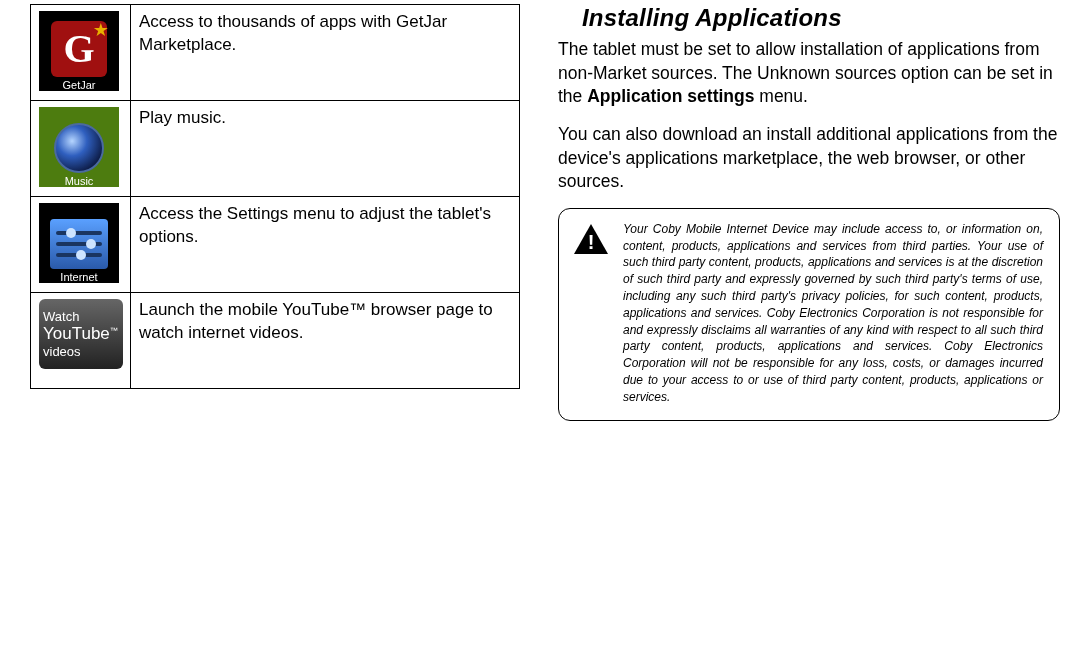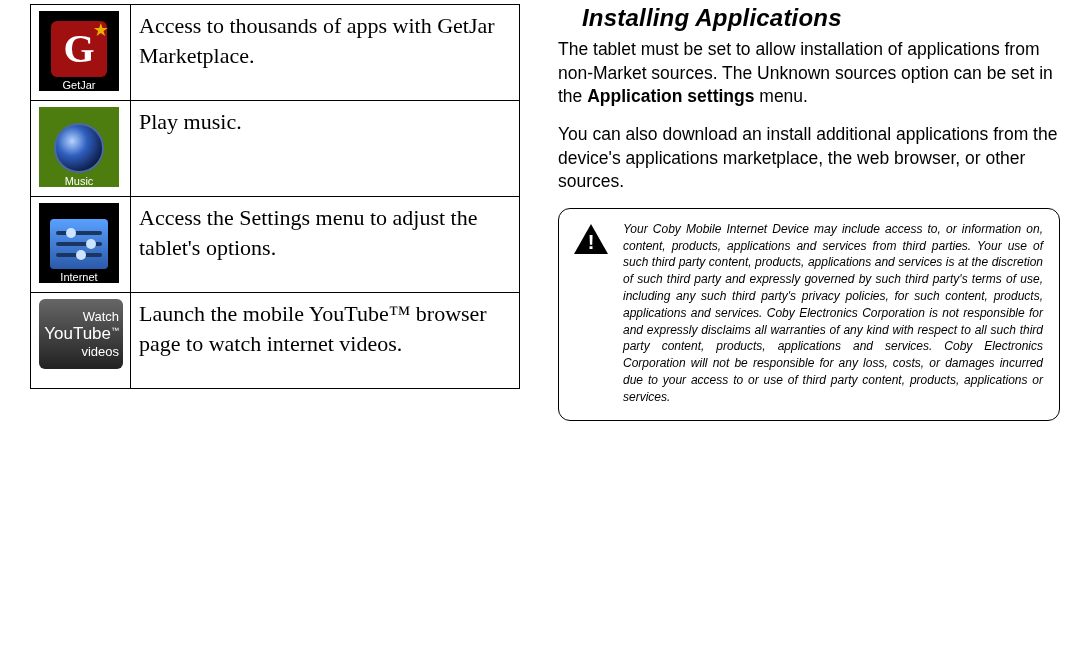--- a/index.html
+++ b/index.html
@@ -28,23 +28,22 @@
       border: 1px solid #000;
       vertical-align: top;
       padding: 6px 8px 6px 8px;
     }
     table.apps td.icon-cell {
       width: 100px;
       padding: 6px 6px 6px 8px;
       height: 96px;
     }
     table.apps td.desc-cell {
-      font-size: 22px;
+      font-size: 17px;
       line-height: 1.35;
-      font-family: Liberation Serif, serif;
     }
     .app-icon {
       width: 80px;
       height: 80px;
       display: flex;
       flex-direction: column;
       align-items: center;
       justify-content: flex-end;
       font-size: 10px;
       color: #fff;
@@ -110,21 +109,21 @@
     .settings .slider.s1::after { left: 10px; }
     .settings .slider.s2::after { left: 30px; }
     .settings .slider.s3::after { left: 20px; }
     
     .youtube {
       background: linear-gradient(#666,#222);
       border-radius:6px;
       color:#fff;
       display:flex;
       flex-direction:column;
-      align-items:flex-end;
+      align-items:flex-start;
       justify-content:center;
       font-family: Arial, sans-serif;
       width:84px; height:70px;
       padding:4px;
     }
     .youtube .l1 { font-size:13px; }
     .youtube .l2 { font-weight:normal; font-size:17px; position:relative; }
     .youtube .l2::after { content:"™"; font-size:8px; position:relative; top:-6px; }
     .youtube .l3 { font-size:13px; }
     

